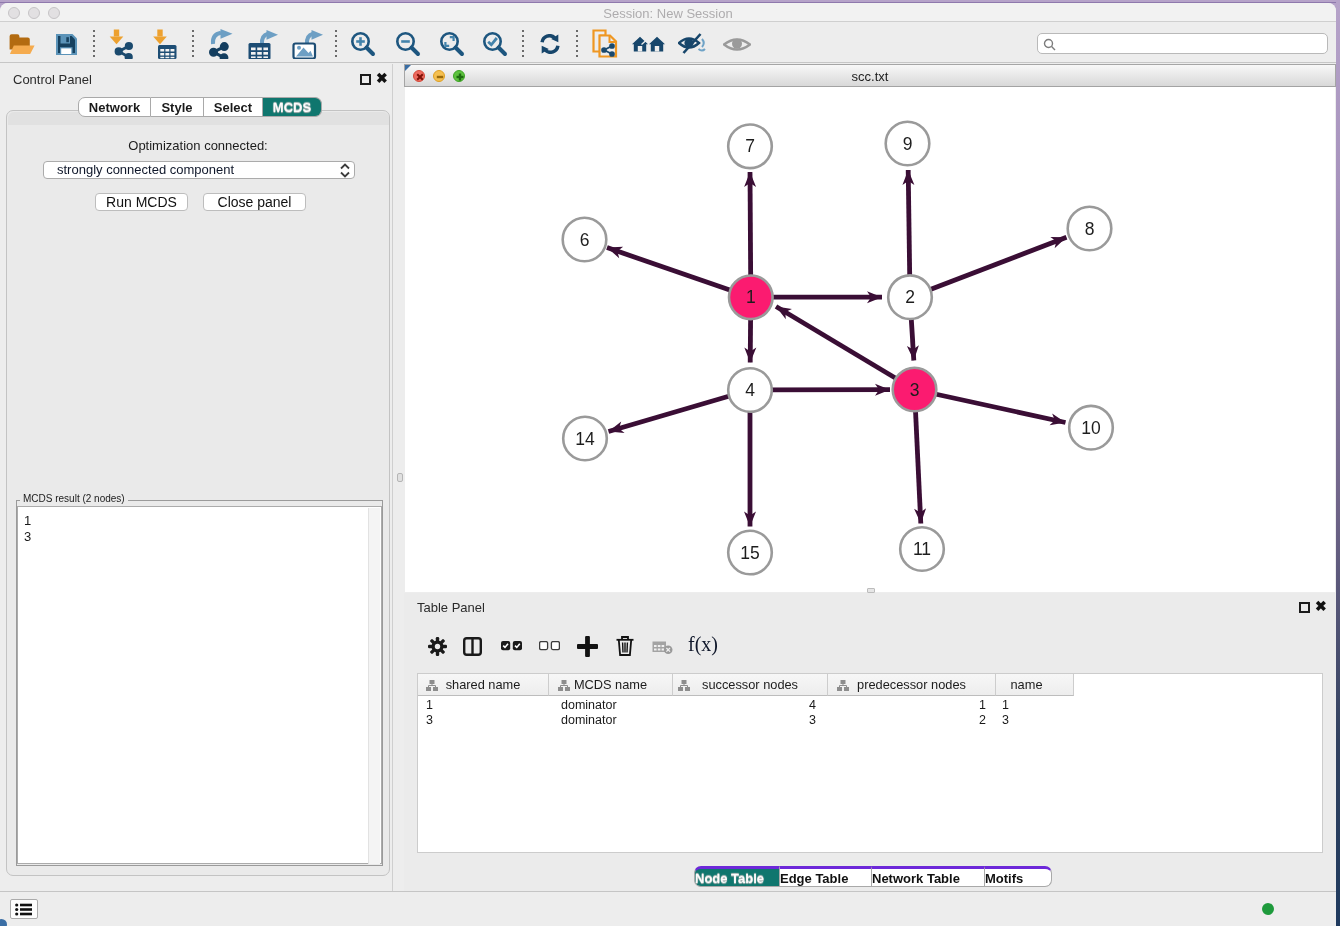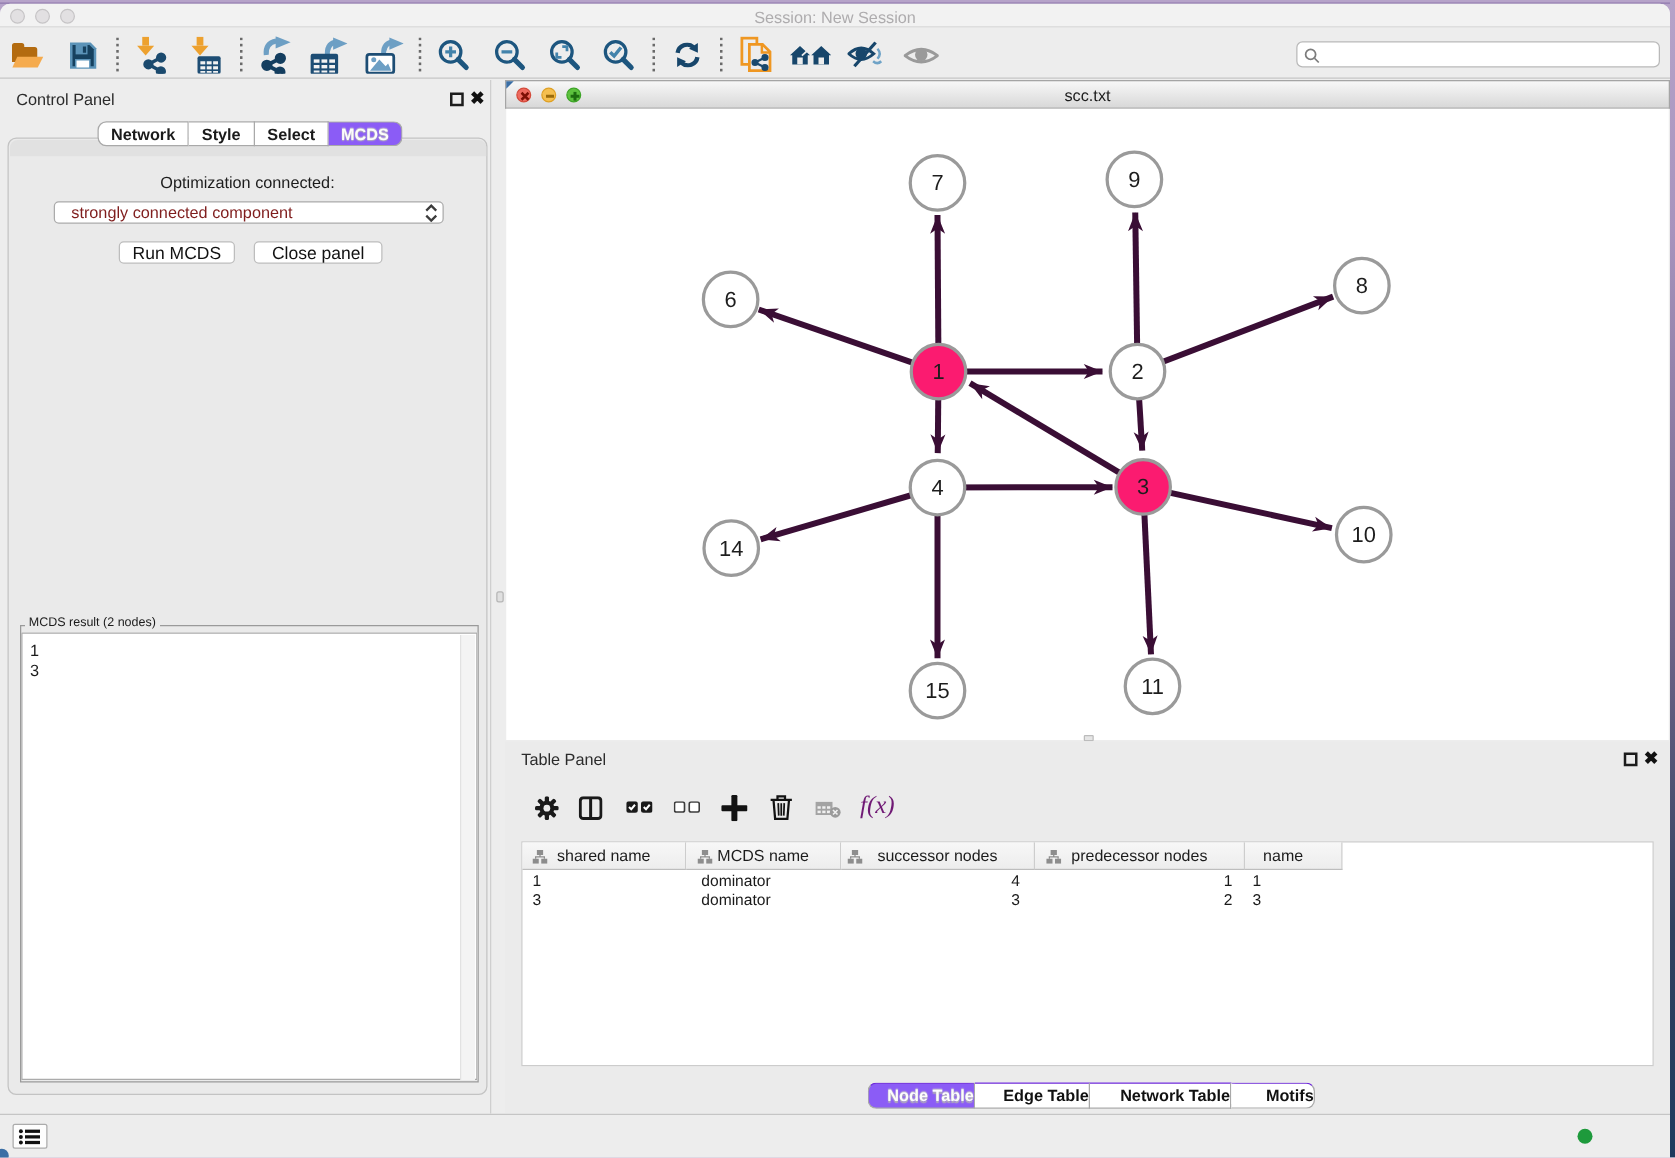--- a/index.html
+++ b/index.html
@@ -18,23 +18,23 @@
 
 #cpheadtxt{left:13px;top:72px;font-size:13px;color:#2b2b2b}
 #cpfloat{left:360px;top:74px;width:11px;height:11px;border:2px solid #1c1c1c}
 #cpclose{left:376px;top:70px;font-size:14px;color:#111;font-weight:bold}
 #cpanel{left:6px;top:110px;width:384px;height:766px;background:#eaeaea;border:1px solid #c3c3c3;border-radius:7px}
 #cpanel .band{position:absolute;left:1px;top:1px;width:381px;height:13px;background:#e1e1e1;border-radius:6px 6px 0 0}
 .tabrow{display:flex}
 .tab{height:20px;font-size:13px;font-weight:bold;color:#1a1a1a;background:#fff;border-top:1px solid #a9a9a9;border-bottom:1px solid #a9a9a9;border-right:1px solid #a9a9a9;text-align:center;line-height:19px}
 .tab.first{border-left:1px solid #a9a9a9;border-radius:7px 0 0 7px}
 .tab.last{border-radius:0 7px 7px 0}
-.tab.sel{background:#8b5cf6;color:#fcfcfc;text-shadow:0 1px 1px #b4b4b4,0 -1px 1px #c9c9c9}
+.tab.sel{background:#0f766e;color:#fcfcfc;text-shadow:0 1px 1px #b4b4b4,0 -1px 1px #c9c9c9}
 #octext{left:6px;top:138px;width:384px;text-align:center;font-size:13px;color:#1c1c1c}
-#dropdown{left:43px;top:161px;width:312px;height:18px;background:#fff;border:1px solid #ababab;border-radius:4px;font-size:13px;color:#7f1d1d;line-height:16px;padding-left:13px}
+#dropdown{left:43px;top:161px;width:312px;height:18px;background:#fff;border:1px solid #ababab;border-radius:4px;font-size:13px;color:#0f172a;line-height:16px;padding-left:13px}
 .btn{background:#fff;border:1px solid #bdbdbd;border-radius:4px;font-size:14px;color:#111;text-align:center;height:18px;line-height:16px}
 
 #fieldset{left:16px;top:500px;width:367px;height:366px;border:1px solid #9a9a9a}
 #legend{left:20px;top:493px;background:#eaeaea;padding:0 3px;font-size:10px;color:#1b1b1b}
 #resultbox{left:17px;top:506px;width:365px;height:358px;background:#fff;border:1px solid #ababab}
 #resultbox .sb{position:absolute;right:1px;top:1px;width:12px;height:356px;background:#f4f4f4;border-left:1px solid #e2e2e2}
 
 #vdiv{left:392px;top:64px;width:1px;height:827px;background:#cfcfcf}
 #vgrip{left:397px;top:473px;width:6px;height:9px;background:#e0e0e0;border:1px solid #b5b5b5;border-radius:2px}
 #ntitle{left:404px;top:64px;width:932px;height:23px;background:linear-gradient(#f8f8f8,#d8d8d8);border:1px solid #a5a5a5;border-bottom:1px solid #a3a3a3}
@@ -44,21 +44,21 @@
 #canvas{left:405px;top:87px;width:930px;height:505px;background:#fff}
 #hgrip{left:867px;top:588px;width:8px;height:5px;background:#e6e6e6;border:1px solid #bcbcbc;border-radius:1px}
 
 #tpanel{left:404px;top:593px;width:932px;height:298px;background:#ebebeb}
 #tpheadtxt{left:417px;top:600px;font-size:13px;color:#2b2b2b}
 #tpfloat{left:1299px;top:602px;width:11px;height:11px;border:2px solid #1c1c1c}
 #tpclose{left:1315px;top:598px;font-size:14px;color:#111;font-weight:bold}
 #ttable{left:417px;top:673px;width:906px;height:180px;background:#fff;border:1px solid #cccccc}
 .th{position:absolute;top:0;height:22px;background:linear-gradient(#f7f7f7,#ededed);border-right:1px solid #cdcdcd;border-bottom:1px solid #bdbdbd;font-size:12.8px;color:#1c1c1c;text-align:center;line-height:21px}
 .cell{position:absolute;font-size:12.5px;color:#1a1a1a}
-.btab{height:21px;font-size:13px;font-weight:bold;color:#111;background:#fff;border-top:1px solid #6d28d9;border-bottom:1px solid #a9a9a9;border-right:1px solid #a9a9a9;text-align:right;line-height:20px}
+.btab{height:21px;font-size:13px;font-weight:bold;color:#111;background:#fff;border-top:3px solid #6d28d9;border-bottom:1px solid #a9a9a9;border-right:1px solid #a9a9a9;text-align:left;line-height:20px}
 
 #statusbar{left:0;top:891px;width:1336px;height:35px;background:#ededed;border-top:1px solid #c5c5c5}
 #listbtn{left:10px;top:899px;width:28px;height:20px;background:#fdfdfd;border:1px solid #ababab;border-radius:2px}
 #membtn{left:1254px;top:943px;width:75px;height:23px;background:#fdfdfd;border:1px solid #ababab;border-radius:2px;font-size:12px;color:#111;line-height:21px;text-align:right;padding-right:0}
 #memdot{left:1262px;top:903px;width:12px;height:12px;border-radius:50%;background:#1e9a3c}
 #bluearc{left:-4px;top:919px;width:11px;height:11px;border-radius:50%;background:#3a6ea5}
 </style></head><body>
 <div id="win" class="abs"></div>
 <div id="topline" class="abs"></div>
 <div id="rstrip" class="abs"></div>
@@ -362,21 +362,21 @@
       <rect x="2" y="6" width="2.6" height="2"></rect>
       <rect x="5.8" y="6" width="2.6" height="2"></rect>
       <rect x="9.6" y="6" width="2.6" height="2"></rect>
       <rect x="2" y="9.5" width="2.6" height="2"></rect>
       <rect x="5.8" y="9.5" width="2.6" height="2"></rect>
       <rect x="9.6" y="9.5" width="2.6" height="2"></rect>
     </g>
 <circle cx="16.2" cy="10.8" r="4.3" fill="#9a9a9a"></circle>
     <path d="M14.4,9 l3.6,3.6 M18,9 l-3.6,3.6" stroke="#f0f0f0" stroke-width="1.3"></path>
 </svg>
-<div class="abs" style="left:688px;top:633px;font-family:'Liberation Serif',serif;font-style:italic;font-size:20px;color:#701a75">f(x)</div>
+<div class="abs" style="left:688px;top:633px;font-family:'Liberation Serif',serif;font-size:20px;color:#0f172a">f(x)</div>
 <div id="ttable" class="abs">
 <div class="th" style="left:0;width:131px;border-left:none">shared name</div>
 <div class="th" style="left:131px;width:124px">MCDS name</div>
 <div class="th" style="left:255px;width:155px">successor nodes</div>
 <div class="th" style="left:410px;width:168px">predecessor nodes</div>
 <div class="th" style="left:578px;width:78px;padding-right:16px">name</div>
 <div class="cell" style="left:8px;top:24px">1</div>
 <div class="cell" style="left:143px;top:24px">dominator</div>
 <div class="cell" style="left:255px;top:24px;width:143px;text-align:right">4</div>
 <div class="cell" style="left:410px;top:24px;width:158px;text-align:right">1</div>

